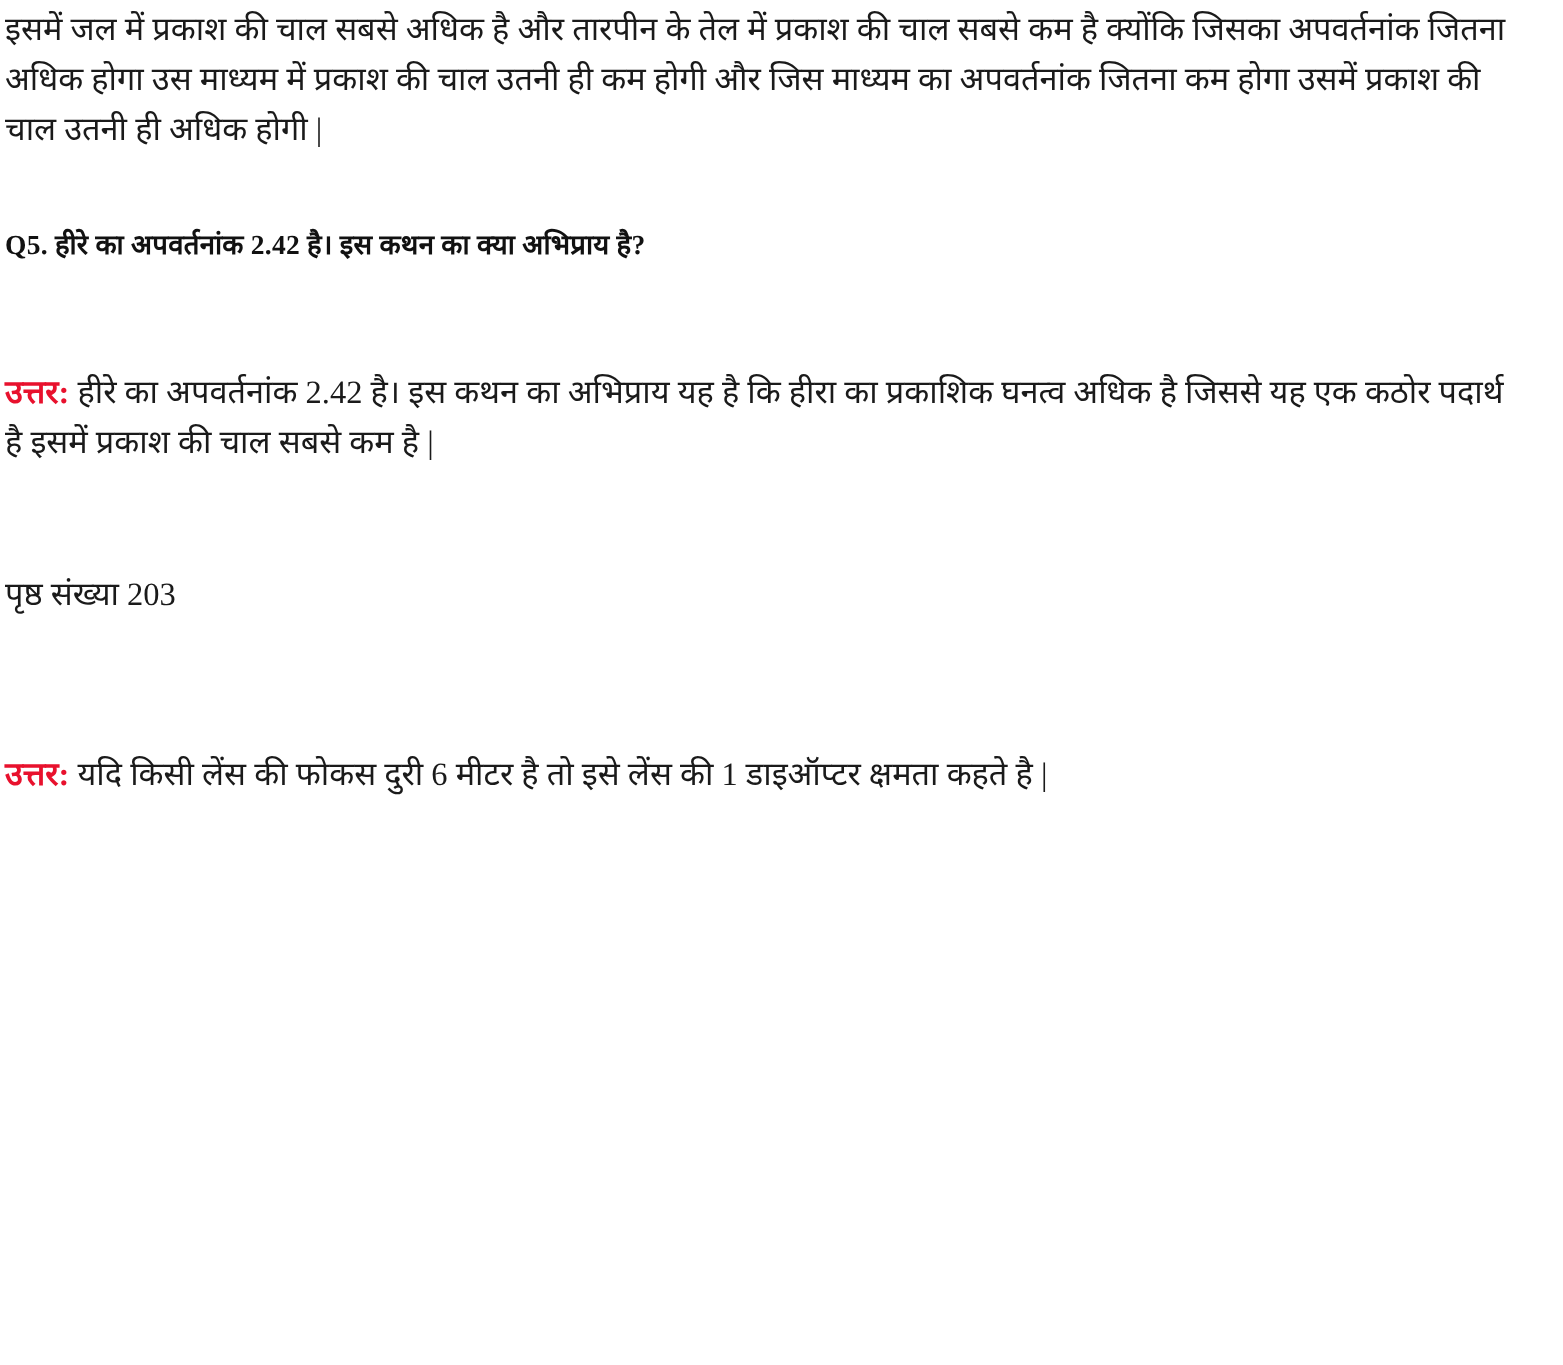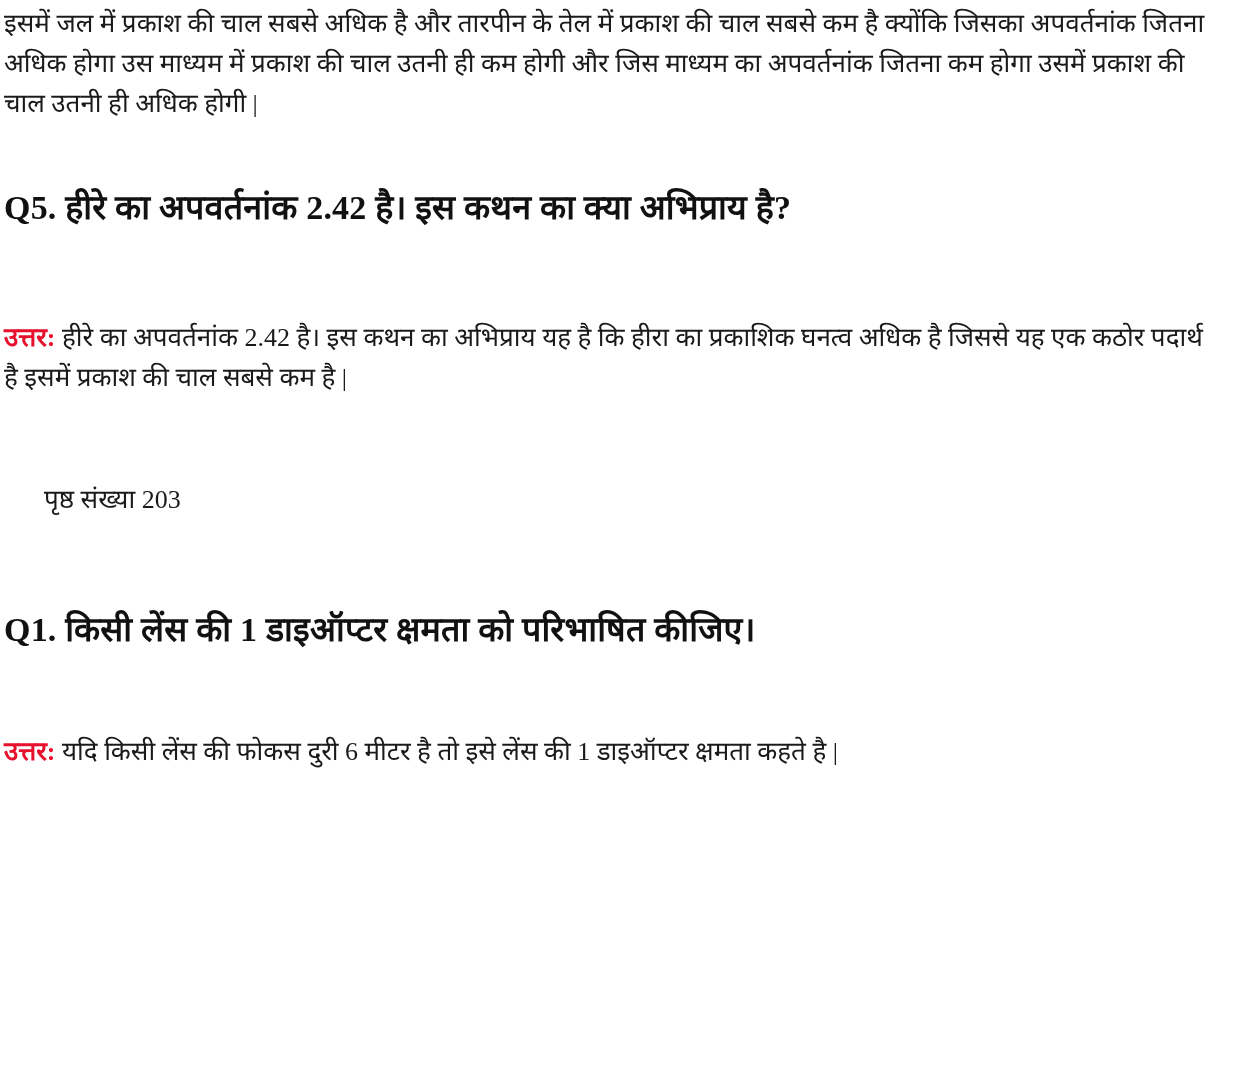--- a/index.html
+++ b/index.html
@@ -22,42 +22,41 @@
     font-size: 26px;
     line-height: 40px;
     margin: 0 0 0 0;
     color: #1a1a1a;
     font-family: "Liberation Serif", serif;
   }
   .spacer-sm { height: 22px; }
   .spacer-md { height: 30px; }
 
   .question {
-    font-size: 34px;
+    font-size: 22px;
     line-height: 40px;
     font-weight: bold;
     color: #111111;
     font-family: "Liberation Serif", serif;
     letter-spacing: 0.2px;
   }
   .answer-block {
     font-size: 26px;
     line-height: 40px;
     color: #1a1a1a;
   }
   .ans-label {
     color: #e8112d;
     font-weight: bold;
     font-family: "Liberation Serif", serif;
   }
   .plain {
     font-size: 26px;
     line-height: 40px;
     color: #1a1a1a;
-    margin-left: 40px;
   }
 </style>
 </head>
 <body>
 
 <div class="page">
 
   <p class="para">इसमें जल में प्रकाश की चाल सबसे अधिक है और तारपीन के तेल में प्रकाश की चाल सबसे कम है क्योंकि जिसका अपवर्तनांक जितना अधिक होगा उस माध्यम में प्रकाश की चाल उतनी ही कम होगी और जिस माध्यम का अपवर्तनांक जितना कम होगा उसमें प्रकाश की चाल उतनी ही अधिक होगी |</p>
 
   <div class="spacer-md"></div>
@@ -70,21 +69,20 @@
     <span class="ans-label">उत्तर:</span>
     <span>हीरे का अपवर्तनांक 2.42 है। इस कथन का अभिप्राय यह है कि हीरा का प्रकाशिक घनत्व अधिक है जिससे यह एक कठोर पदार्थ है इसमें प्रकाश की चाल सबसे कम है |</span>
   </p>
 
   <div class="spacer-md"></div>
 
   <p class="plain">पृष्ठ संख्या 203</p>
 
   <div class="spacer-md"></div>
 
-  <p class="question">Q1. किसी लेंस की 1 डाइऑप्टर क्षमता को परिभाषित कीजिए।</p>
 
   <div class="spacer-sm"></div>
 
   <p class="answer-block">
     <span class="ans-label">उत्तर:</span>
     <span>यदि किसी लेंस की फोकस दुरी 6 मीटर है तो इसे लेंस की 1 डाइऑप्टर क्षमता कहते है |</span>
   </p>
 
   <div class="spacer-md"></div>
 

